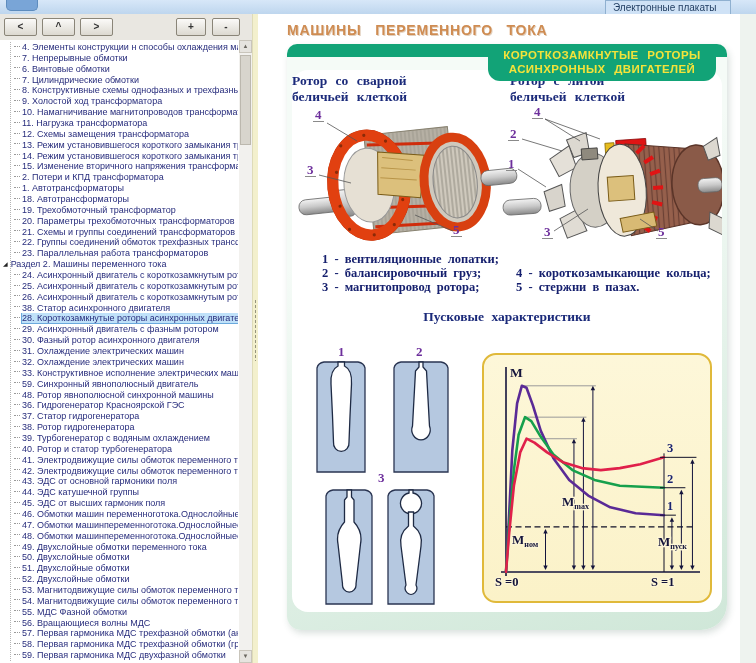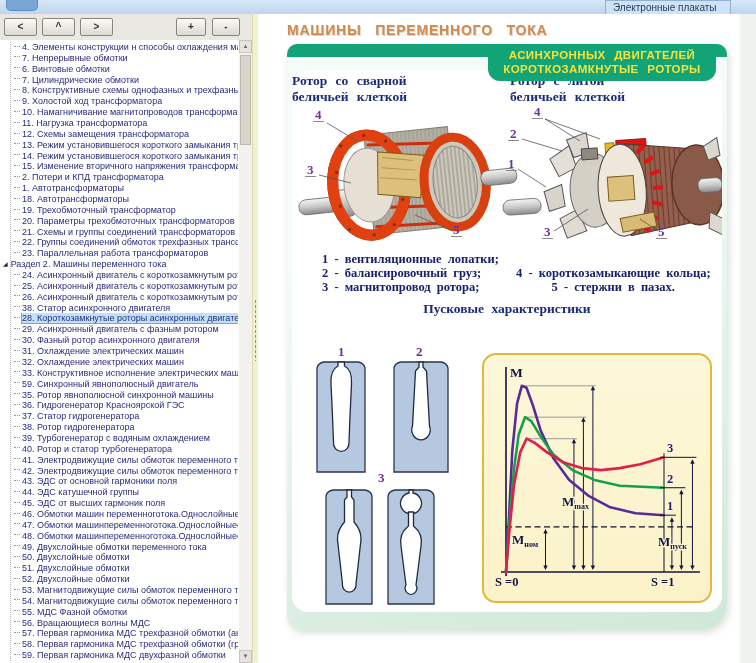--- a/index.html
+++ b/index.html
@@ -59,22 +59,22 @@
   .t-weld{left:0;top:3px;width:230px;}
   .t-cast{left:218px;top:3px;width:212px;}
   .fig{position:absolute;}
   .fig-weld{left:1px;top:33px;width:230px;height:155px;}
   .fig-cast{left:208px;top:33px;width:222px;height:155px;}
   .callout{position:absolute;font-family:"Liberation Serif",serif;font-weight:bold;
     font-size:13px;color:#6d2f9c;border-bottom:1px solid #8a8a8a;line-height:13px;padding:0 2px;}
   .legend{position:absolute;font-family:"Liberation Serif",serif;font-weight:bold;
     font-size:12.5px;color:#16206e;line-height:14px;word-spacing:3px;}
   .legend-left{left:30px;top:182px;}
-  .legend-right{left:224px;top:196px;text-align:center;}
-  .section-title{position:absolute;left:0;top:230px;width:430px;text-align:center;
+  .legend-right{left:224px;top:196px;}
+  .section-title{position:absolute;left:0;top:238px;width:430px;text-align:center;
     font-family:"Liberation Serif",serif;font-weight:bold;font-size:13.5px;color:#1b2a7a;
     line-height:17px;word-spacing:4px;}
   .slots{position:absolute;left:18px;top:276px;width:160px;height:262px;}
   .slots svg{position:absolute;}
   .slot-label{position:absolute;font-family:"Liberation Serif",serif;font-weight:bold;
     font-size:13px;color:#6d2f9c;}
   .chartbox{position:absolute;left:190px;top:283px;width:230px;height:250px;
     background:linear-gradient(#fdf7d9,#fbf2c8);border:2px solid #e0b93a;border-radius:14px;
     box-sizing:border-box;}
   .chartbox svg{position:absolute;left:-2px;top:-2px;}
@@ -122,21 +122,21 @@
       <div class="trow"><span class="dash"></span><span class="txt">25. Асинхронный двигатель с короткозамкнутым роторо</span></div>
       <div class="trow"><span class="dash"></span><span class="txt">26. Асинхронный двигатель с короткозамкнутым роторо</span></div>
       <div class="trow"><span class="dash"></span><span class="txt">38. Статор асинхронного двигателя</span></div>
       <div class="trow sel"><span class="dash"></span><span class="txt">28. Короткозамкнутые роторы асинхронных двигателей</span></div>
       <div class="trow"><span class="dash"></span><span class="txt">29. Асинхронный двигатель с фазным ротором</span></div>
       <div class="trow"><span class="dash"></span><span class="txt">30. Фазный ротор асинхронного двигателя</span></div>
       <div class="trow"><span class="dash"></span><span class="txt">31. Охлаждение электрических машин</span></div>
       <div class="trow"><span class="dash"></span><span class="txt">32. Охлаждение электрических машин</span></div>
       <div class="trow"><span class="dash"></span><span class="txt">33. Конструктивное исполнение электрических машин</span></div>
       <div class="trow"><span class="dash"></span><span class="txt">59. Синхронный явнополюсный двигатель</span></div>
-      <div class="trow"><span class="dash"></span><span class="txt">35. Ротор явнополюсной синхронной машины</span></div>
+      <div class="trow"><span class="dash"></span><span class="txt">48. Ротор явнополюсной синхронной машины</span></div>
       <div class="trow"><span class="dash"></span><span class="txt">36. Гидрогенератор Красноярской ГЭС</span></div>
       <div class="trow"><span class="dash"></span><span class="txt">37. Статор гидрогенератора</span></div>
       <div class="trow"><span class="dash"></span><span class="txt">38. Ротор гидрогенератора</span></div>
       <div class="trow"><span class="dash"></span><span class="txt">39. Турбогенератор с водяным охлаждением</span></div>
       <div class="trow"><span class="dash"></span><span class="txt">40. Ротор и статор турбогенератора</span></div>
       <div class="trow"><span class="dash"></span><span class="txt">41. Электродвижущие силы обмоток переменного тока</span></div>
       <div class="trow"><span class="dash"></span><span class="txt">42. Электродвижущие силы обмоток переменного тока</span></div>
       <div class="trow"><span class="dash"></span><span class="txt">43. ЭДС от основной гармоники поля</span></div>
       <div class="trow"><span class="dash"></span><span class="txt">44. ЭДС катушечной группы</span></div>
       <div class="trow"><span class="dash"></span><span class="txt">45. ЭДС от высших гармоник поля</span></div>
@@ -165,22 +165,22 @@
     <div class="grip"></div>
   </div>
 
 <div class="main">
   <div class="right-strip"></div>
   <div class="poster-header">МАШИНЫ ПЕРЕМЕННОГО ТОКА</div>
 
   <div class="frame">
     <div class="banner-strip"></div>
     <div class="banner-tab">
+      <div class="banner-line">КОРОТКОЗАМКНУТЫЕ РОТОРЫ</div>
       <div class="banner-line">АСИНХРОННЫХ ДВИГАТЕЛЕЙ</div>
-      <div class="banner-line">КОРОТКОЗАМКНУТЫЕ РОТОРЫ</div>
     </div>
 
     <div class="page">
 
       <div class="rotor-title t-weld">
         <div>Ротор со сварной</div>
         <div>беличьей клеткой</div>
       </div>
       <div class="rotor-title t-cast">
         <div>Ротор с литой</div>

